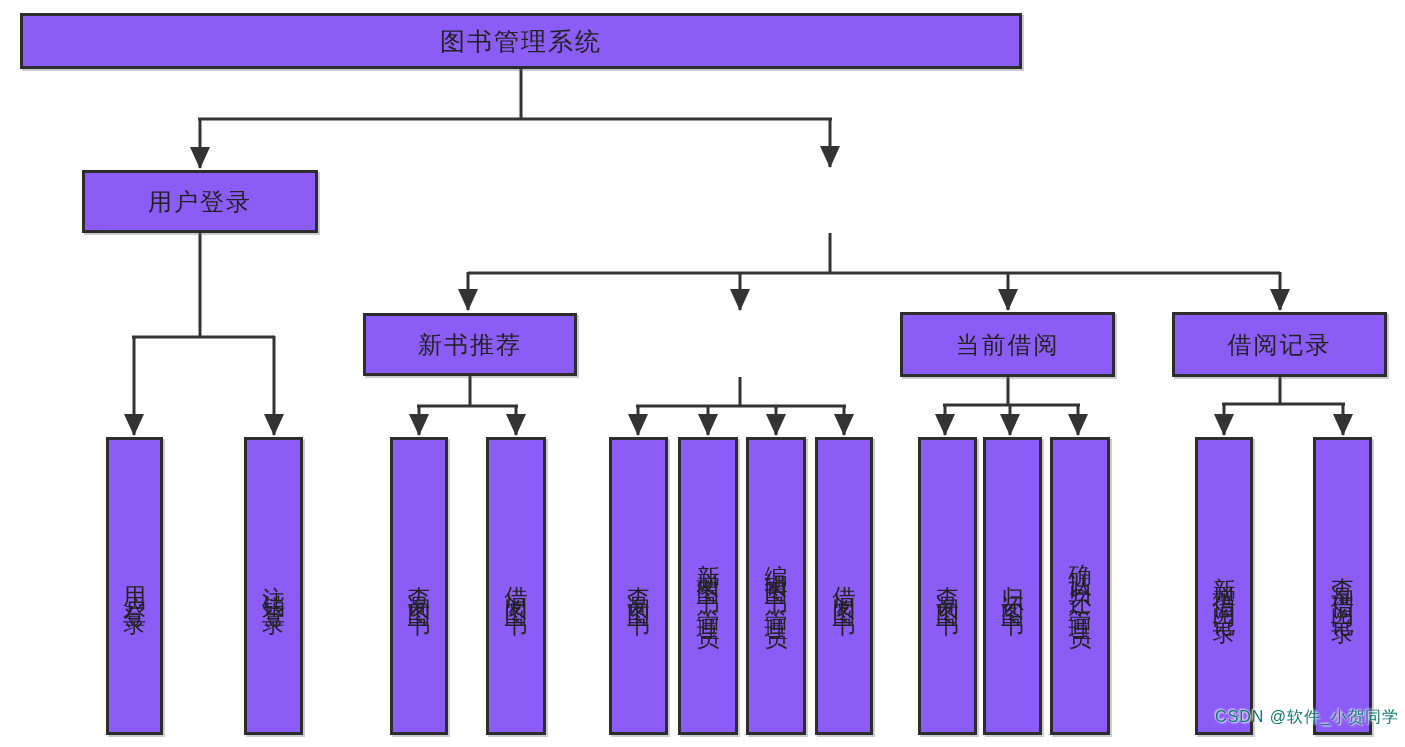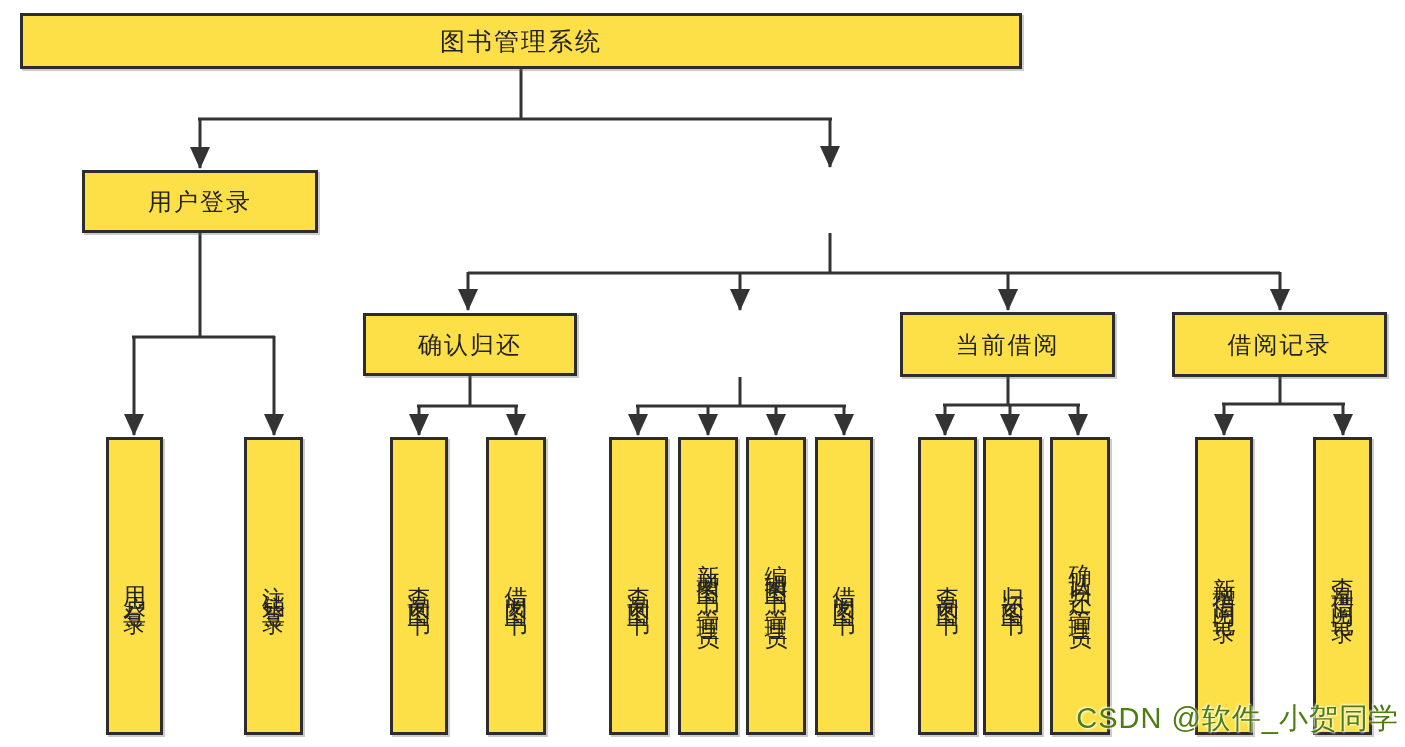--- a/index.html
+++ b/index.html
@@ -7,21 +7,21 @@
     position:relative;
     width:1405px;height:747px;
     background:#ffffff;
     overflow:hidden;
     font-family:"Liberation Sans","DejaVu Sans",sans-serif;
   }
   .connectors{position:absolute;left:0;top:0;pointer-events:none;}
   .box{
     position:absolute;
     box-sizing:border-box;
-    background:#fde047;
+    background:#8b5cf6;
     border:3px solid #2d2d2d;
     box-shadow:2px 2px 0 rgba(110,110,110,0.35);
     display:flex;align-items:center;justify-content:center;
     color:#222222;
   }
   .hlbl{
     font-size:24px;
     letter-spacing:2px;
     white-space:nowrap;
     color:#222222;
@@ -30,24 +30,24 @@
   .vlbl{
     writing-mode:vertical-rl;
     text-orientation:upright;
     font-size:23px;
     letter-spacing:9px;
     line-height:1;
     color:#222222;
   }
   .watermark{
     position:absolute;
-    right:6px;bottom:8px;
-    font-size:29px;
+    right:6px;bottom:19px;
+    font-size:16px;
     letter-spacing:1px;
-    color:#4d7c0f;
+    color:#0f766e;
     text-shadow:1px 1px 2px #ffffff,-1px -1px 2px #ffffff;
     white-space:nowrap;
     z-index:5;
   }
 </style>
 </head>
 <body>
 
 <div class="canvas">
 
@@ -117,21 +117,21 @@
 
   <div class="box root" style="left:20px;top:13px;width:1002px;height:56px;">
     <span class="hlbl">图书管理系统</span>
   </div>
 
   <div class="box" style="left:82px;top:170px;width:236px;height:63px;">
     <span class="hlbl">用户登录</span>
   </div>
 
   <div class="box" style="left:363px;top:313px;width:214px;height:63px;">
-    <span class="hlbl">确认归还</span>
+    <span class="hlbl">新书推荐</span>
   </div>
   <div class="box" style="left:900px;top:312px;width:215px;height:65px;">
     <span class="hlbl">当前借阅</span>
   </div>
   <div class="box" style="left:1172px;top:312px;width:215px;height:65px;">
     <span class="hlbl">借阅记录</span>
   </div>
 
   <div class="box" style="left:106px;top:437px;width:57px;height:298px;">
     <span class="vlbl">用户登录</span>

